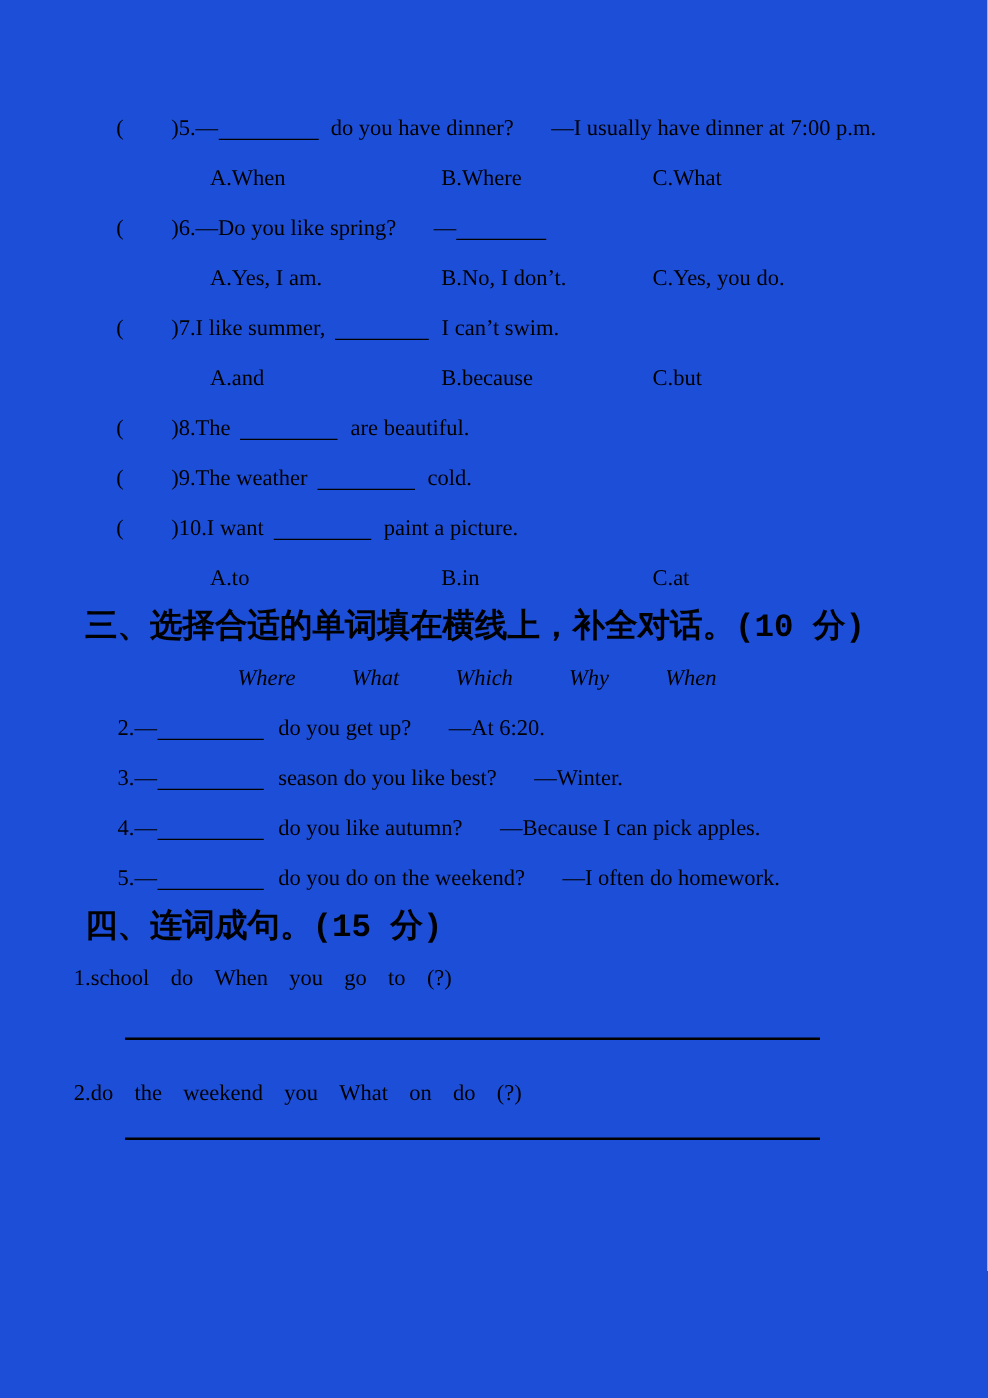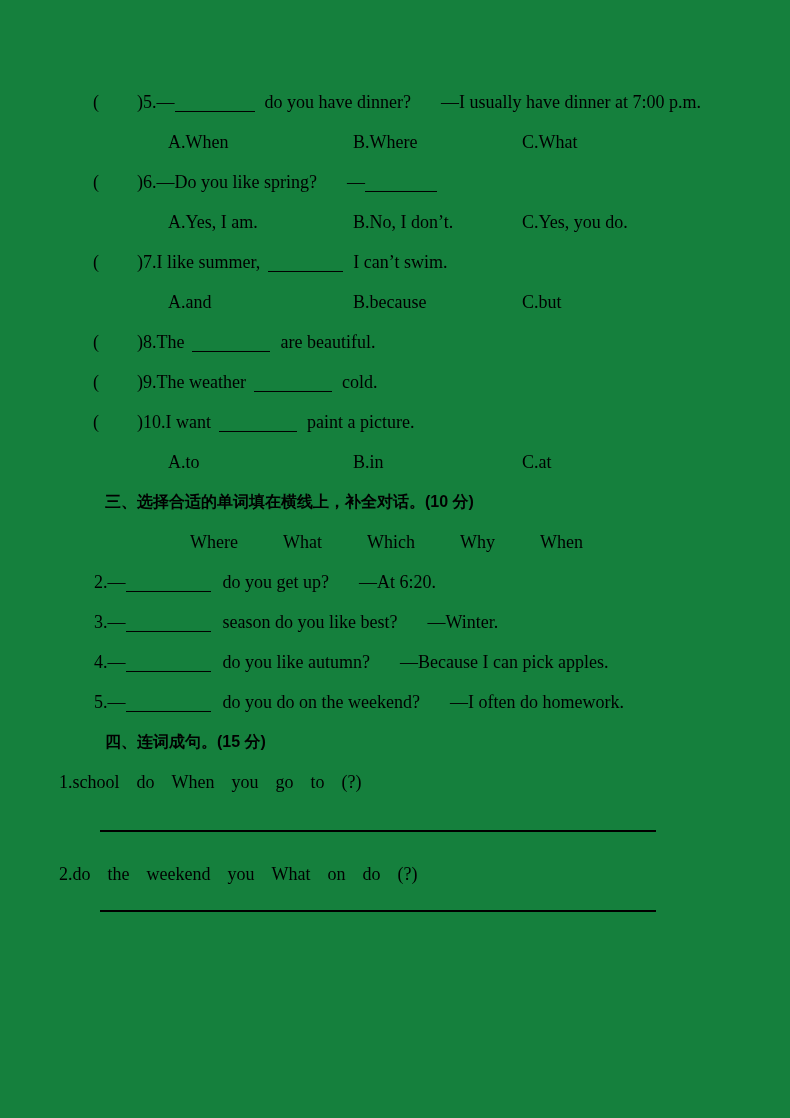--- a/index.html
+++ b/index.html
@@ -1,21 +1,21 @@
 <!DOCTYPE html>
 <html><head>
 <meta charset="utf-8">
 <style>
   * { box-sizing: border-box; }
   html, body { margin: 0; padding: 0; background: #ffffff; }
   .page {
     position: relative;
     width: 790px;
     height: 1118px;
-    background: #15803d;
+    background: #1d4ed8;
     color: #000000;
     font-family: "Liberation Serif", serif;
     font-size: 18px;
     overflow: hidden;
     padding-top: 82px;
   }
   .line {
     height: 40px;
     line-height: 40px;
     white-space: nowrap;
@@ -28,27 +28,27 @@
   .sp { display: inline-block; height: 1px; }
   .blank {
     display: inline-block;
     height: 0;
     border-bottom: 1.6px solid #000000;
     vertical-align: -4px;
   }
   .heading {
     height: 40px;
     line-height: 40px;
-    padding-left: 105px;
-    font-family: Liberation Sans, sans-serif;
+    padding-left: 68px;
+    font-family: Liberation Mono, monospace;
     font-weight: bold;
-    font-size: 16px;
+    font-size: 26px;
     white-space: nowrap;
   }
-  .wordbank { padding-left: 190px; }
+  .wordbank { padding-left: 190px; font-style: italic; }
   .wb-word { display: inline-block; margin-right: 45px; }
   .wb-word:last-child { margin-right: 0; }
   .s3-item { padding-left: 94px; }
   .s4-item { padding-left: 59px; }
   .s4-word { display: inline-block; margin-right: 17px; }
   .s4-word:last-child { margin-right: 0; }
   .ans-line {
     height: 0;
     border-bottom: 2px solid #000000;
     width: 556px;

